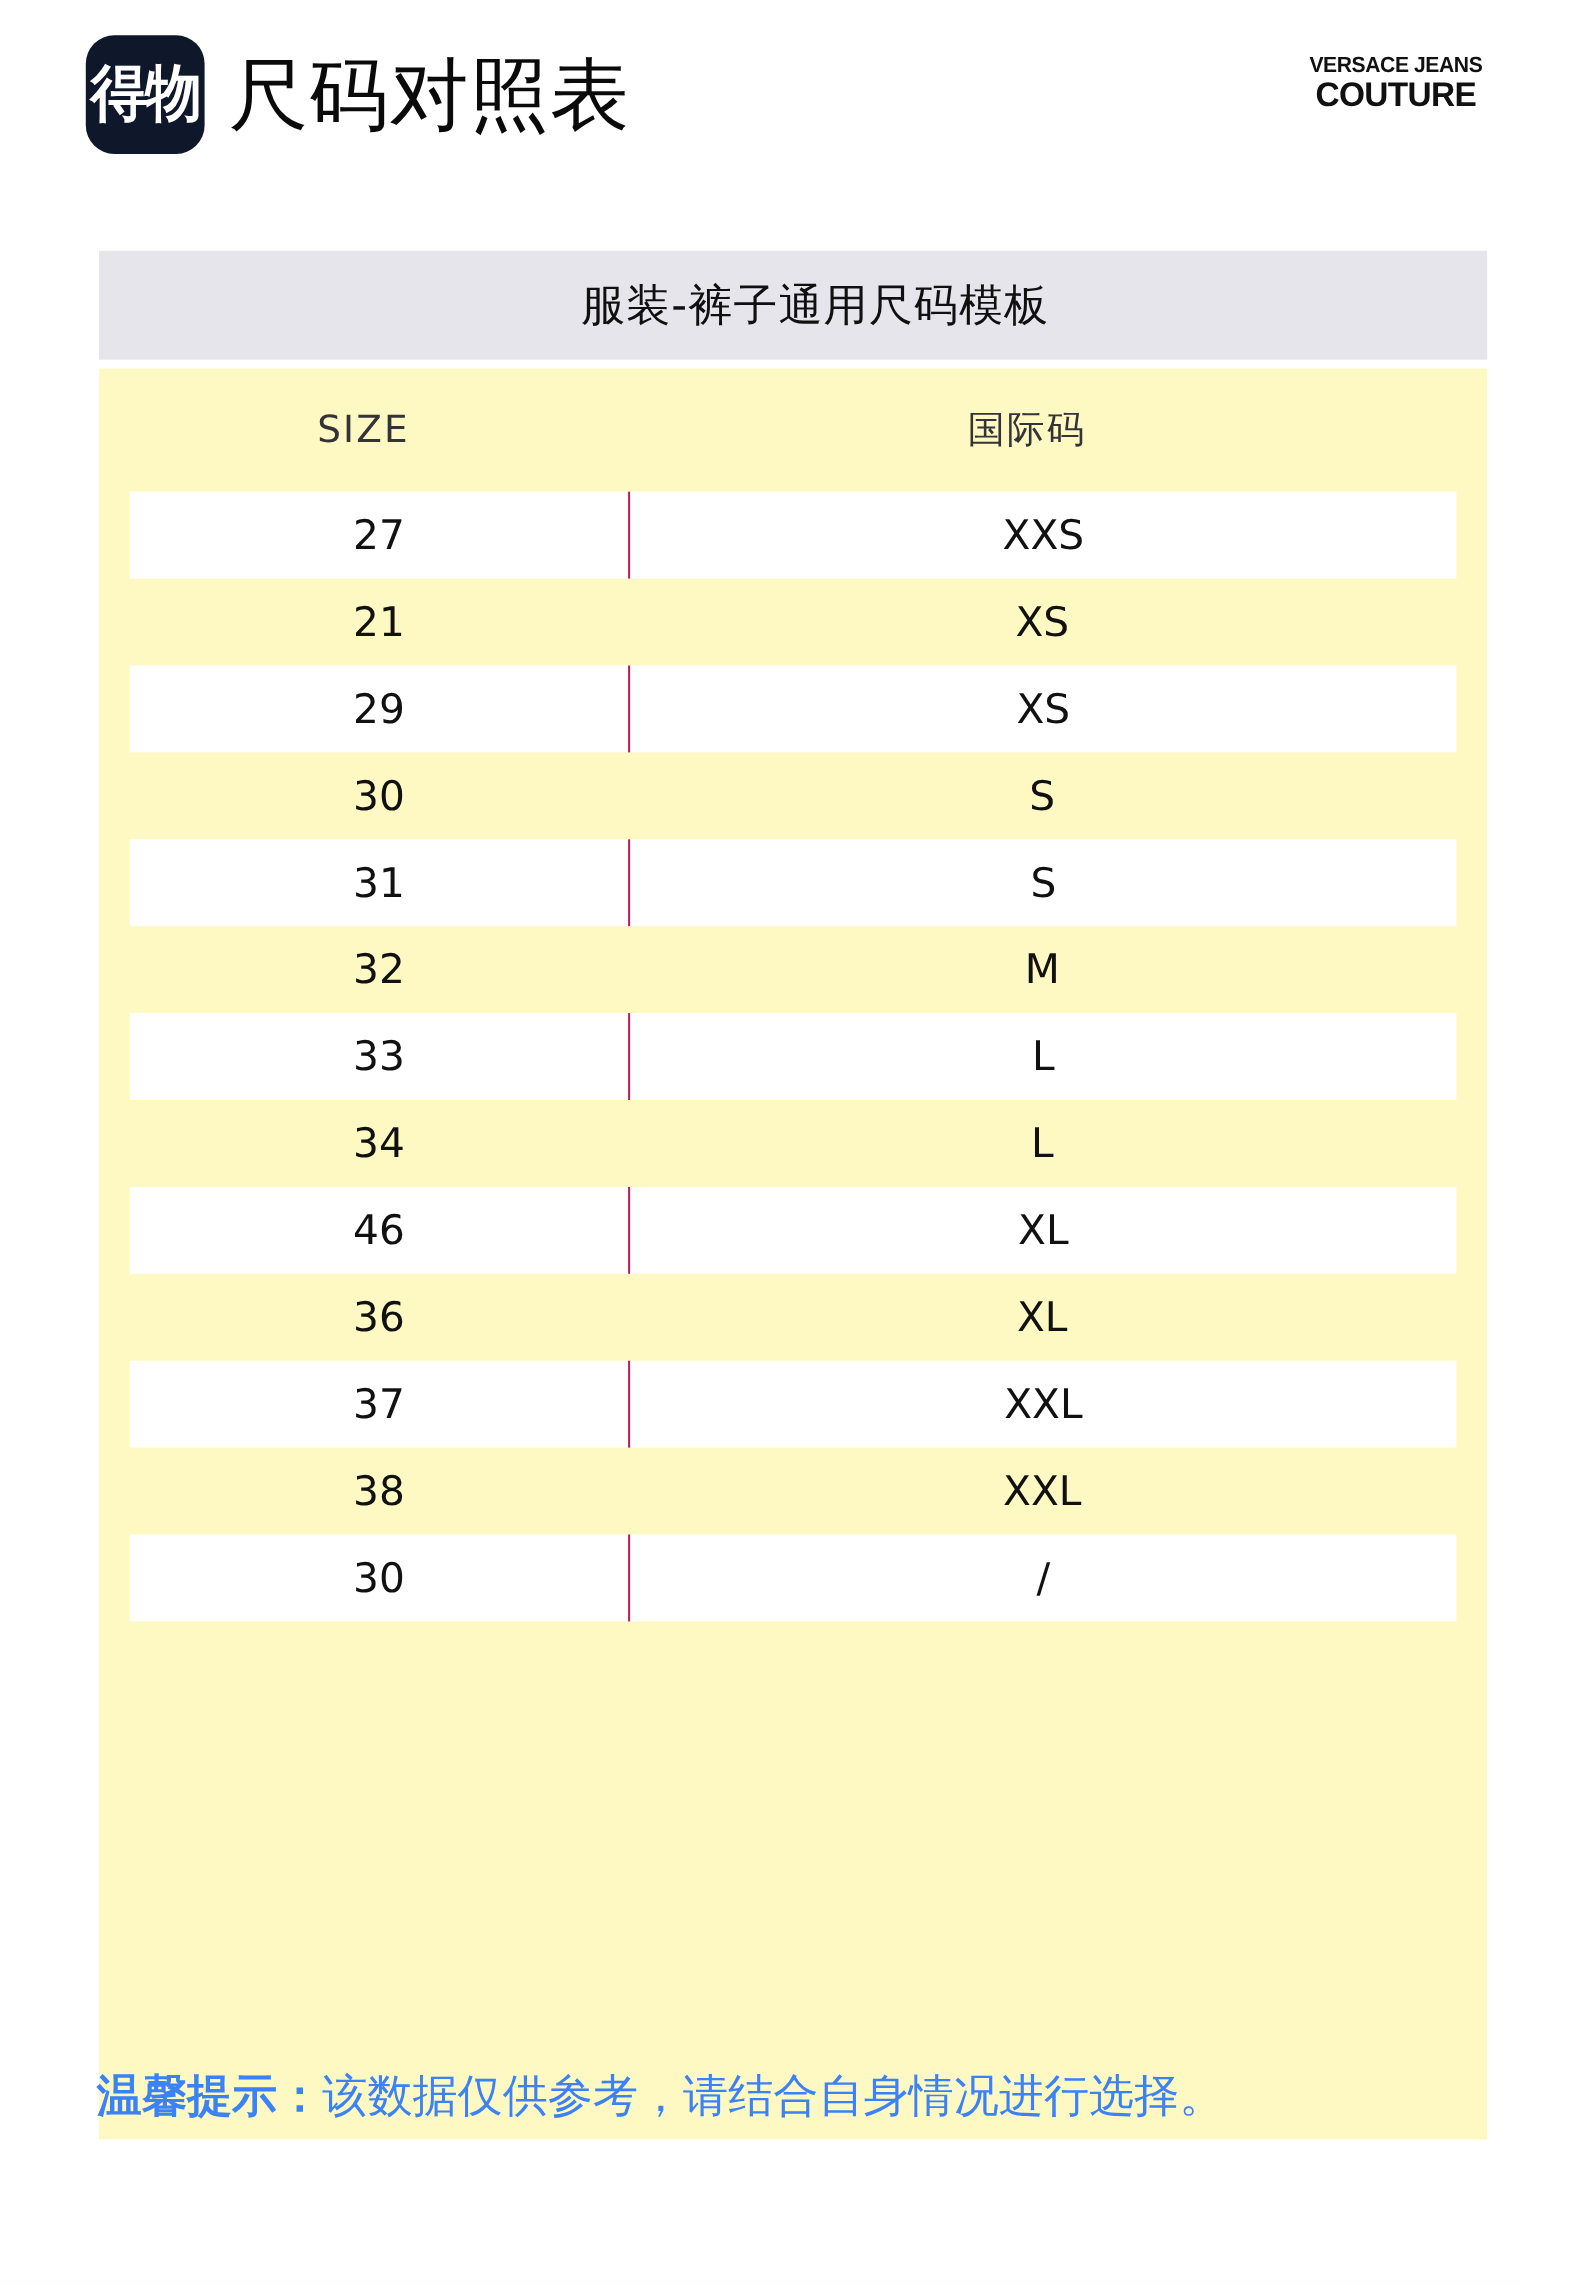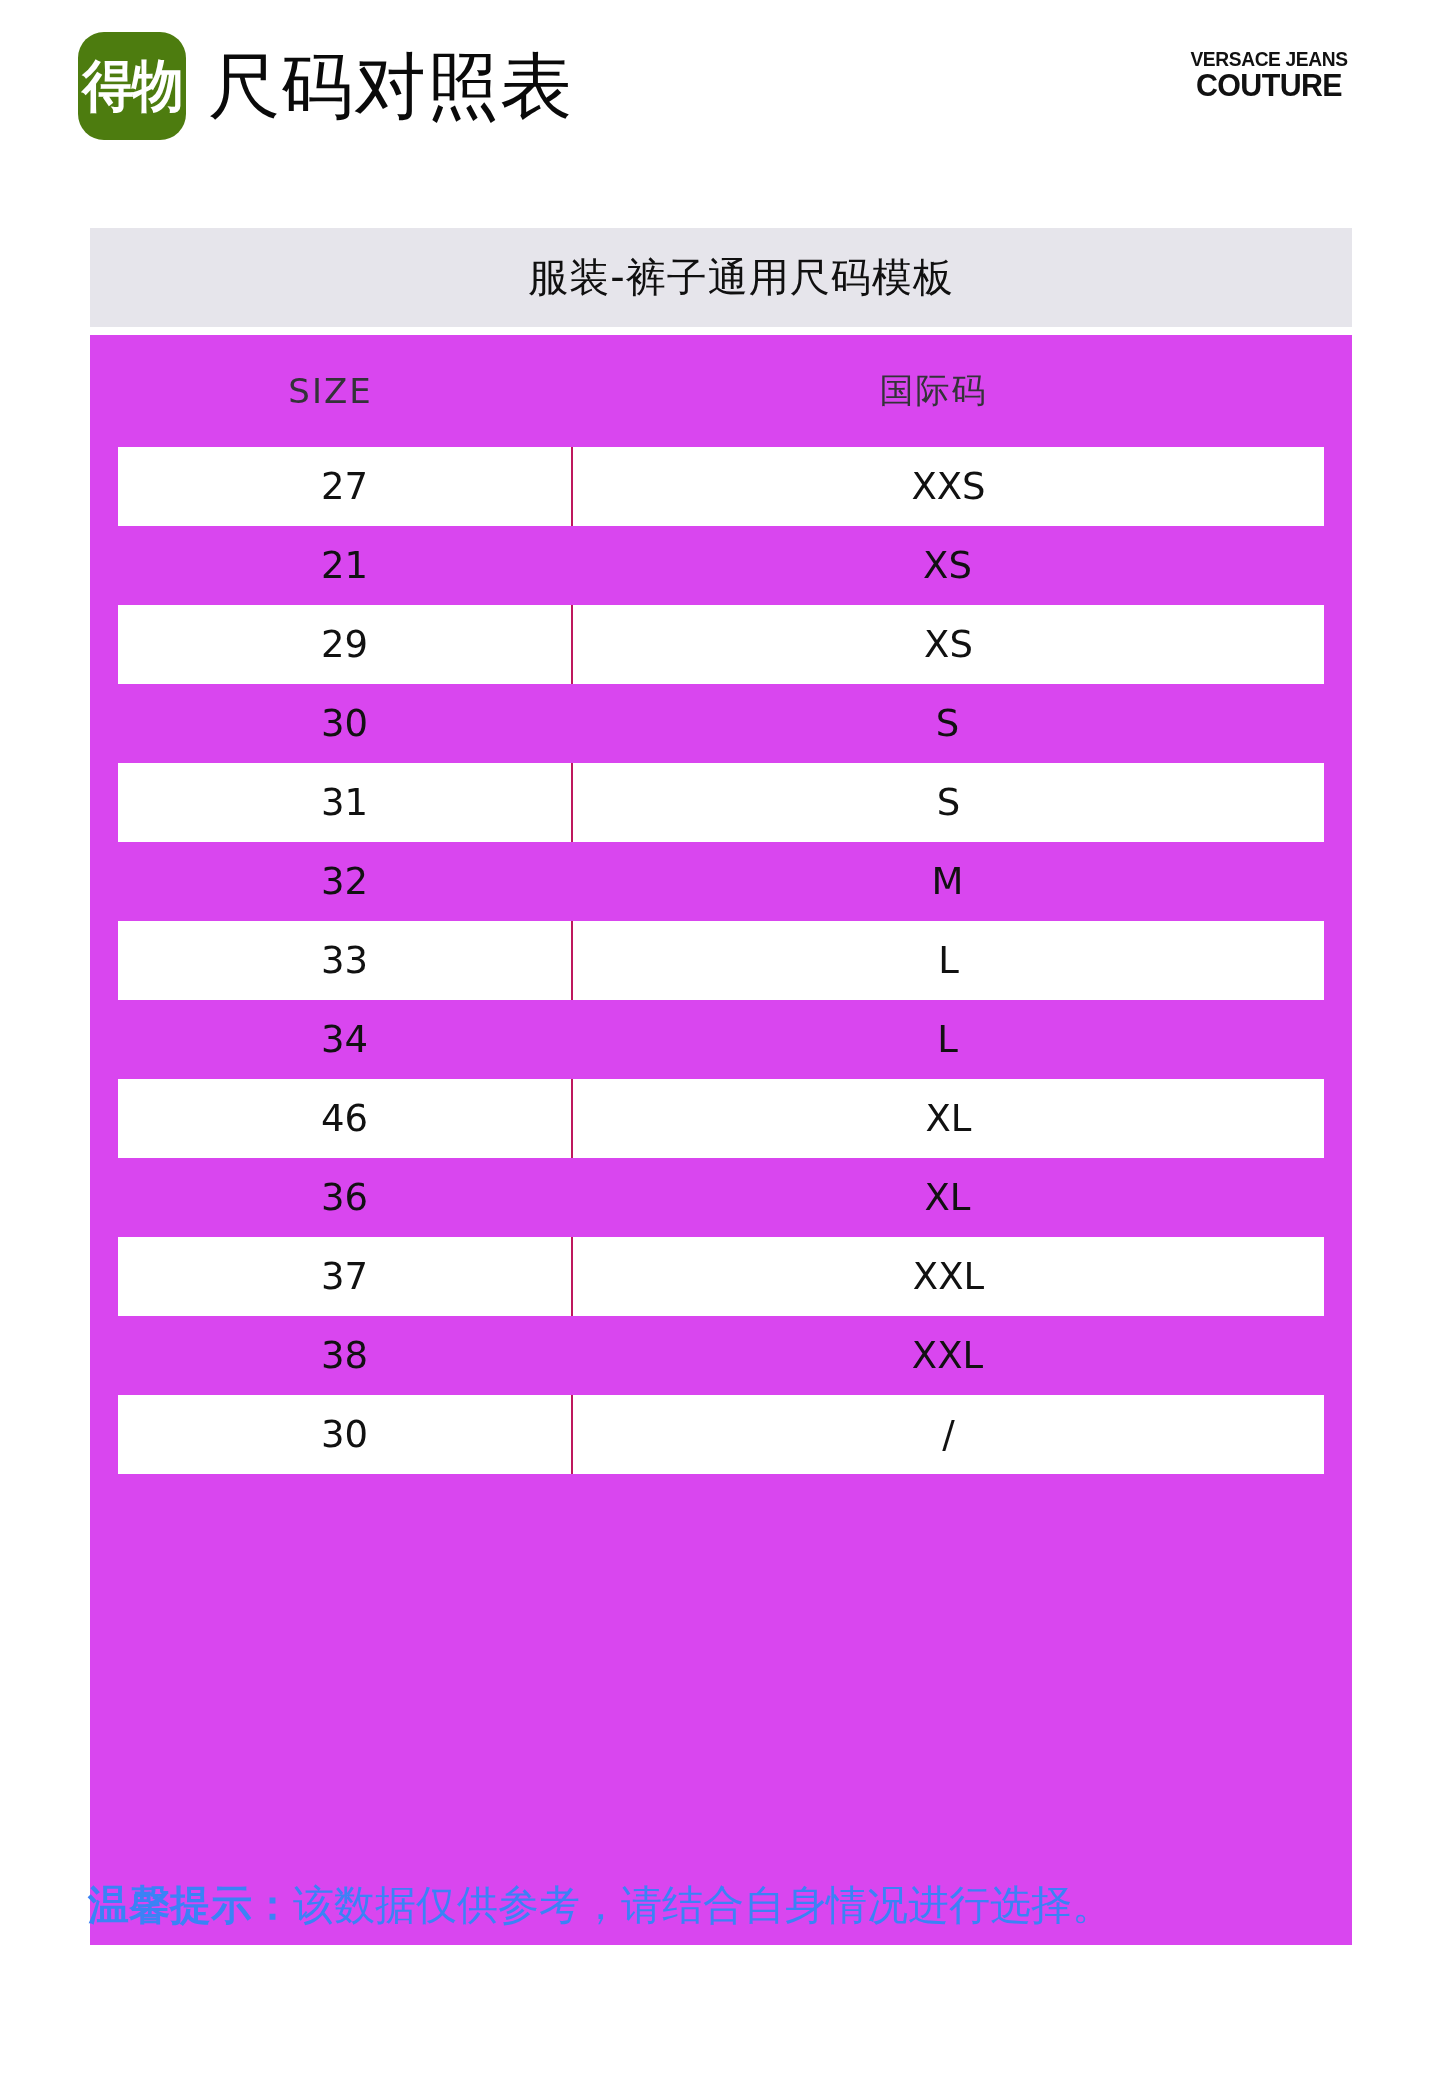--- a/index.html
+++ b/index.html
@@ -23,21 +23,21 @@
     top: 0;
     width: 1443px;
     height: 170px;
   }
   .brand-badge {
     position: absolute;
     left: 78px;
     top: 32px;
     width: 108px;
     height: 108px;
-    background: #4d7c0f;
+    background: #0f172a;
     border-radius: 26px;
     display: flex;
     align-items: center;
     justify-content: center;
   }
   .brand-badge-text {
     color: #ffffff;
     font-size: 56px;
     line-height: 1;
     font-weight: 700;
@@ -95,21 +95,21 @@
     justify-content: center;
     font-size: 40px;
     font-weight: 500;
     color: #101010;
     letter-spacing: 1px;
     font-family: "DejaVu Sans", "Liberation Sans", sans-serif;
     padding-left: 40px;
   }
   .table-wrap {
     margin-top: 8px;
-    background: #d946ef;
+    background: #fef9c3;
     
     height: 1610px;
     overflow: hidden;
     text-align: right;
   }
   .thead {
     height: 112px;
     display: flex;
     align-items: center;
   }

